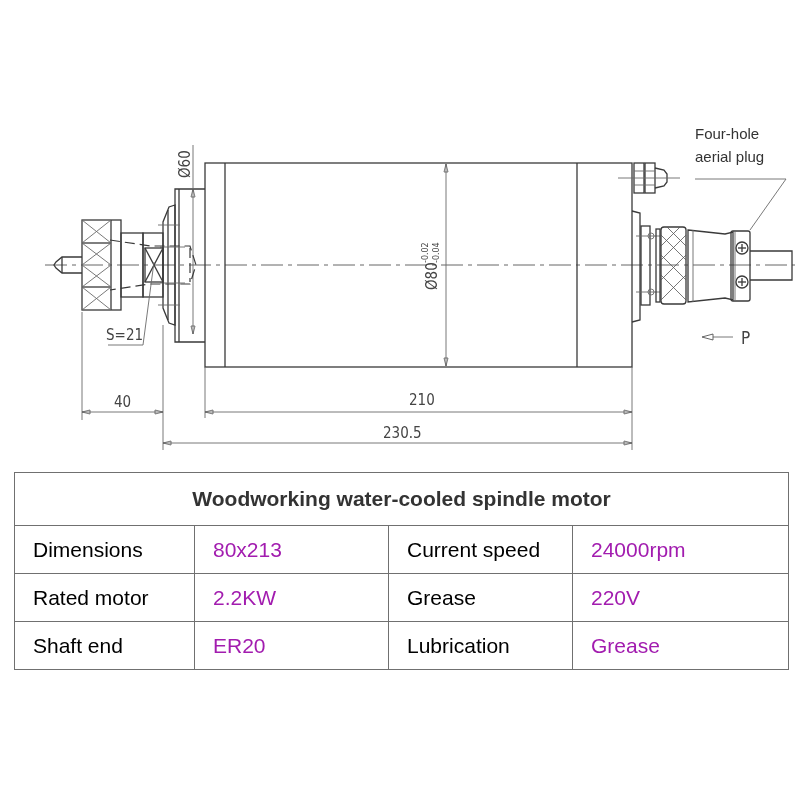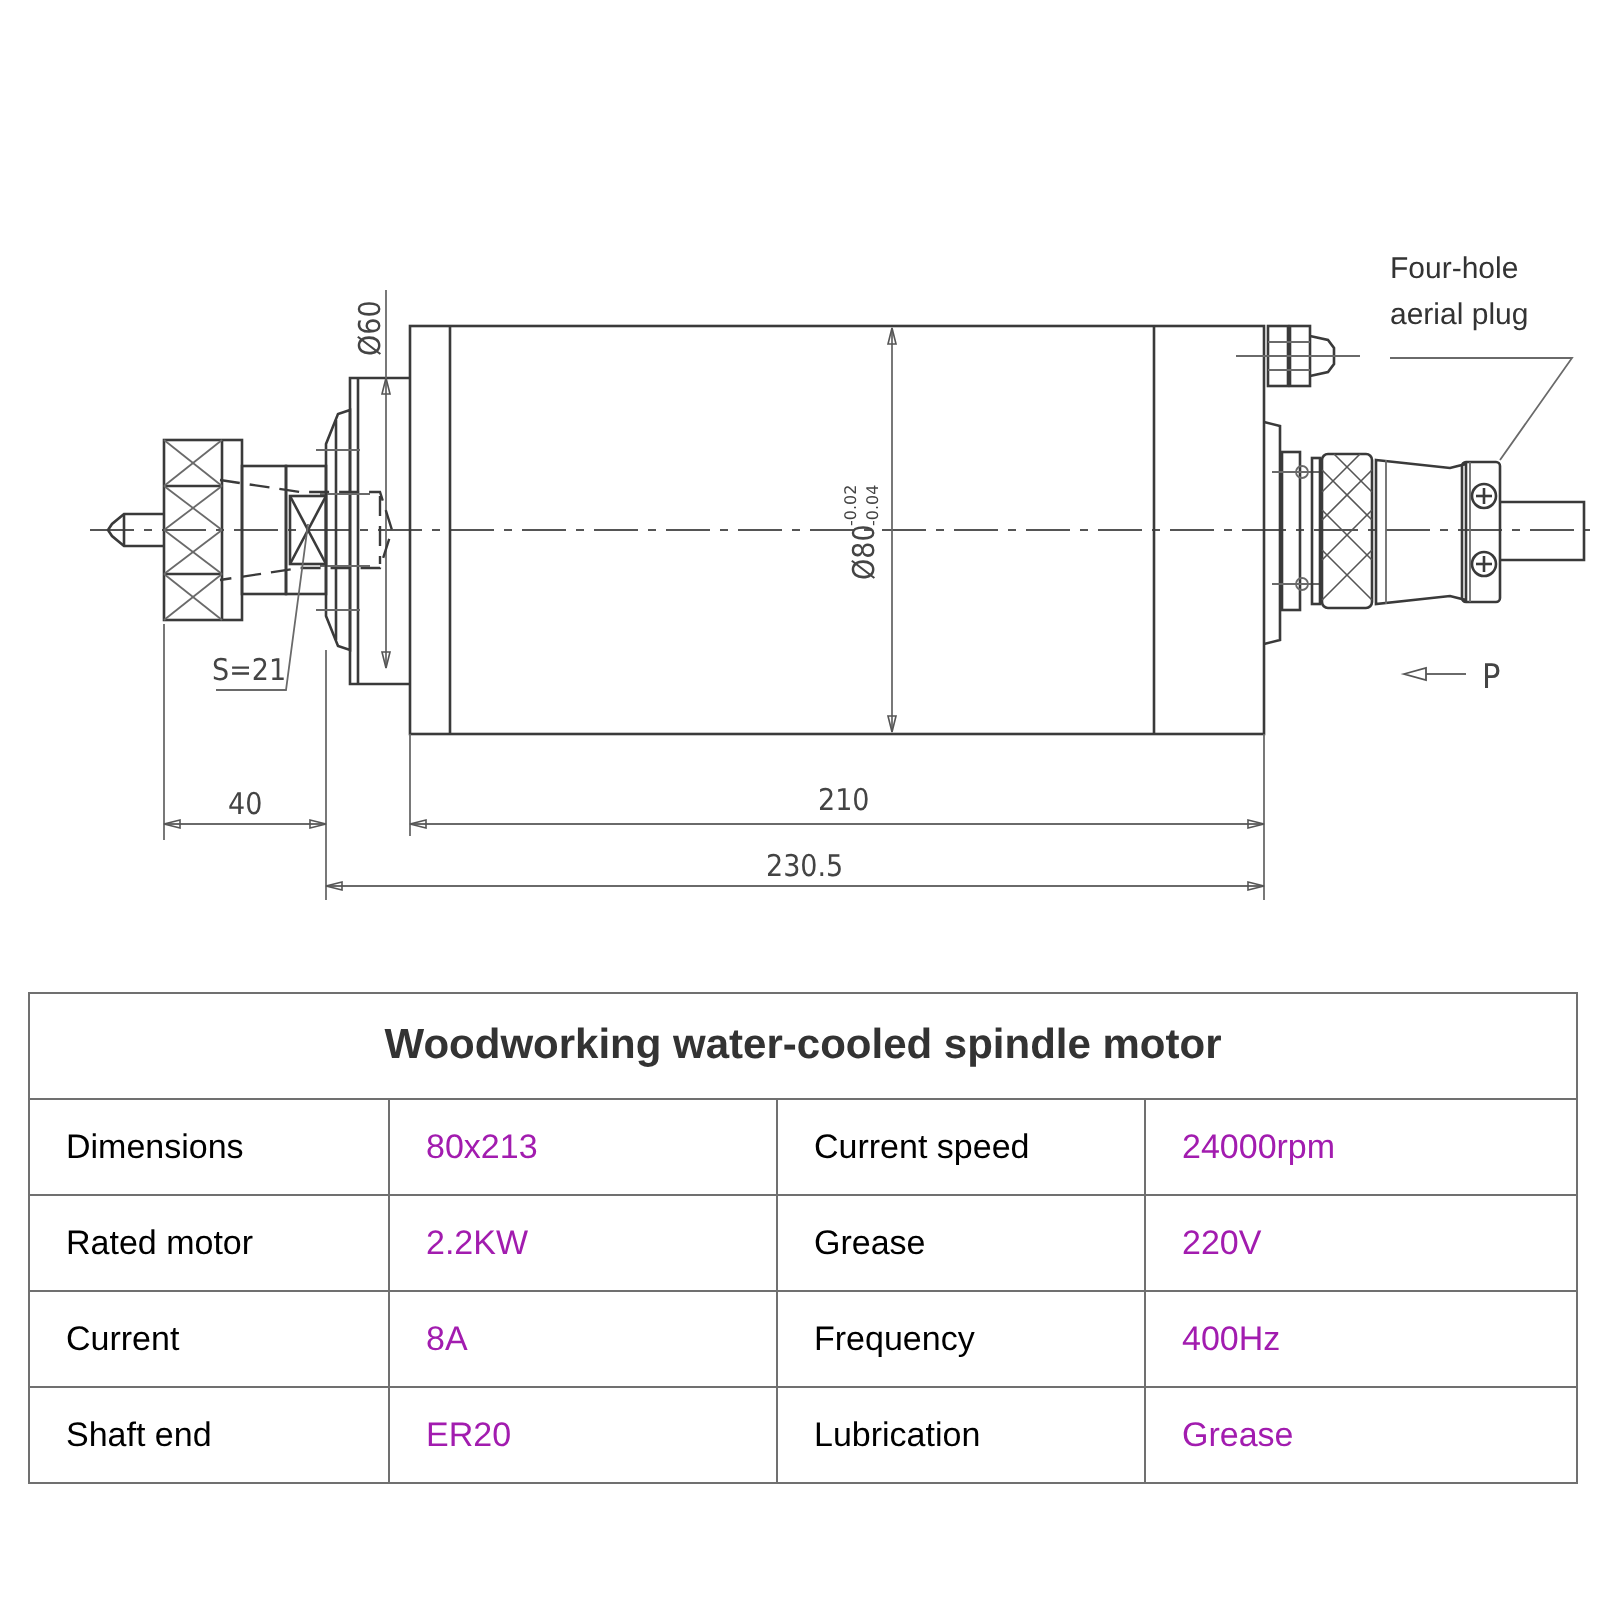--- a/index.html
+++ b/index.html
@@ -6,24 +6,24 @@
   body { width: 800px; height: 800px; position: relative; overflow: hidden; font-family: "Liberation Sans", sans-serif; }
   #drawing { position: absolute; left: 0; top: 0; width: 800px; height: 480px; }
   #drawing .ln { stroke: #3a3a3a; stroke-width: 1.3; fill: none; }
   #drawing .thin { stroke: #6a6a6a; stroke-width: 0.9; fill: none; }
   #drawing .center { stroke: #555; stroke-width: 0.9; stroke-dasharray: 22 5 4 5; fill: none; }
   #drawing .dash { stroke: #3a3a3a; stroke-width: 1.2; stroke-dasharray: 10 5; fill: none; }
   #drawing .dimtext { font-family: "DejaVu Sans", sans-serif; font-size: 15px; fill: #444; font-stretch: condensed; }
   #drawing .label { font-family: "Liberation Sans", sans-serif; font-size: 15px; fill: #333; }
 
   #spec-table {
-    position: absolute; left: 14px; top: 496px; width: 774px;
+    position: absolute; left: 14px; top: 472px; width: 774px;
     border-collapse: collapse; table-layout: fixed;
   }
-  #spec-table td { border: 1.5px solid #707070; height: 47px; padding: 0 0 0 18px; font-size: 17px; color: #111; vertical-align: middle; white-space: nowrap; }
+  #spec-table td { border: 1.5px solid #707070; height: 47px; padding: 0 0 0 18px; font-size: 21px; color: #111; vertical-align: middle; white-space: nowrap; }
   #spec-table td.title { height: 52px; text-align: center; font-weight: bold; font-size: 21px; color: #333; padding: 0; }
   #spec-table td.key { font-weight: normal; color: #000; }
   #spec-table td.val { color: #a21caf; }
 </style>
 </head>
 <body>
 
 <svg id="drawing" viewBox="0 0 800 480" xmlns="http://www.w3.org/2000/svg">
 
   <line class="center" x1="45" y1="265" x2="795" y2="265"></line>
@@ -197,25 +197,19 @@
     <td class="key">Current speed</td>
     <td class="val">24000rpm</td>
   </tr>
   <tr>
     <td class="key">Rated motor</td>
     <td class="val">2.2KW</td>
     <td class="key">Grease</td>
     <td class="val">220V</td>
   </tr>
   <tr>
-    <td class="key">Current</td>
-    <td class="val">8A</td>
-    <td class="key">Frequency</td>
-    <td class="val">400Hz</td>
-  </tr>
-  <tr>
     <td class="key">Shaft end</td>
     <td class="val">ER20</td>
     <td class="key">Lubrication</td>
     <td class="val">Grease</td>
   </tr>
 </tbody>
   </table>
 
 </body></html>

